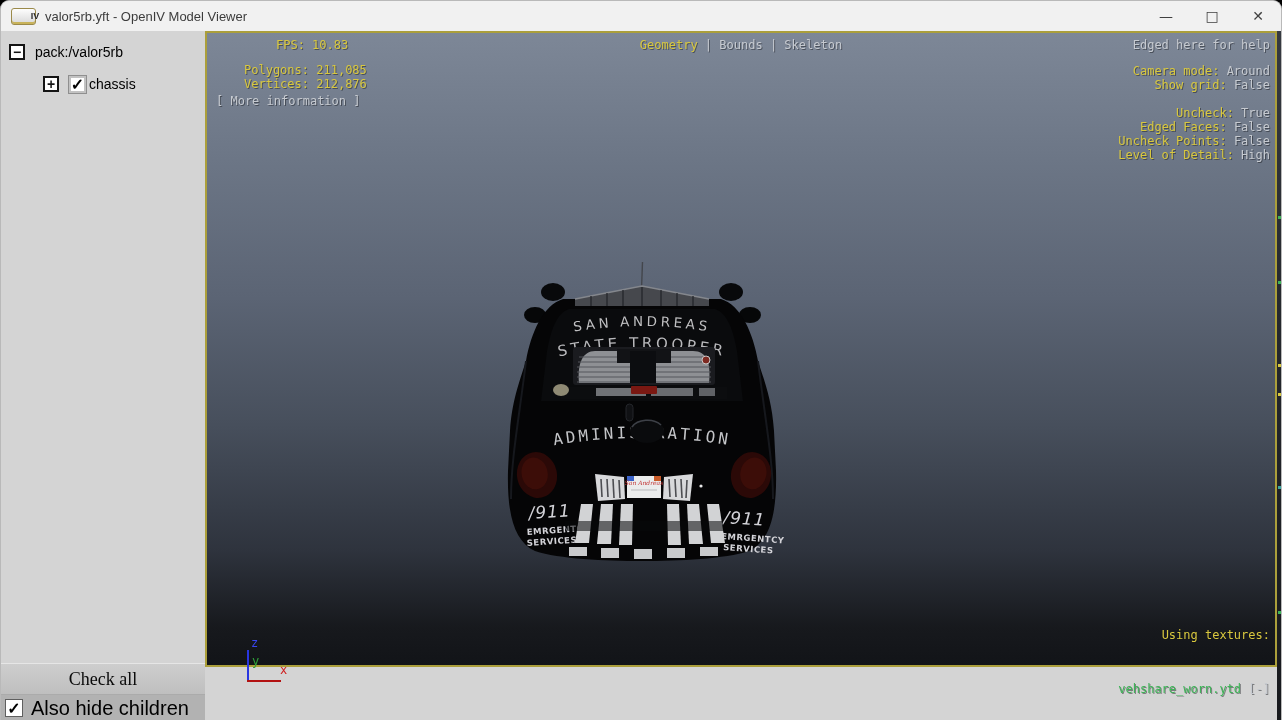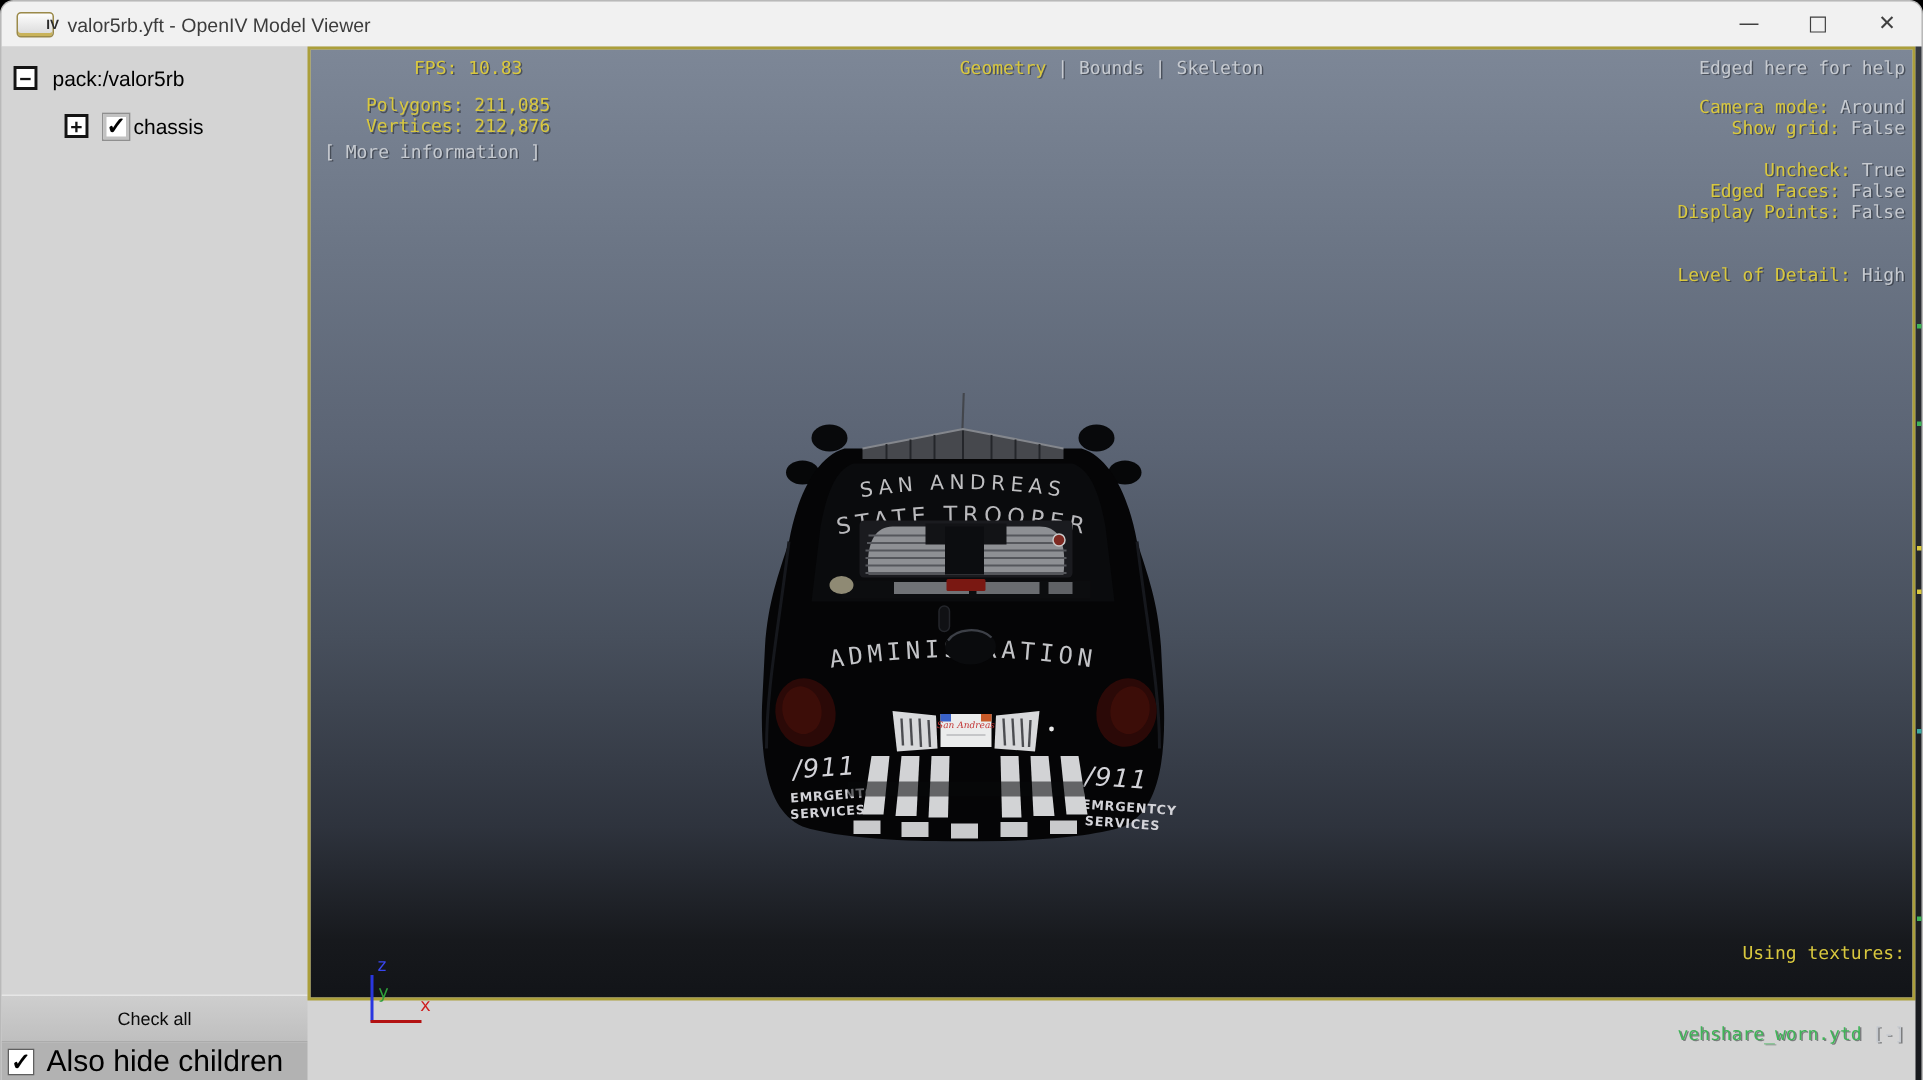--- a/index.html
+++ b/index.html
@@ -49,21 +49,21 @@
     width:19px; height:19px; background:#fff; border:1px solid #8f8f8f;
     margin-left:9px; display:inline-flex; align-items:center; justify-content:center;
     font-size:16px; font-weight:bold; color:#000; flex:0 0 auto;
     box-shadow:0 0 0 2px #c2c2c2 inset;
   }
   .sidebar-bottom { position:absolute; left:0; bottom:0; width:100%; }
   .side-btn {
     display:block; width:100%; height:32px; border:none;
     background:linear-gradient(180deg,#cecece,#bfbfbf);
     border-top:1px solid #e6e6e6; border-bottom:1px solid #ababab;
-    font-family:Liberation Sans, sans-serif; font-size:12px; color:#0a0a0a;
+    font-family:Liberation Serif, serif; font-size:18px; color:#0a0a0a;
     text-align:center;
   }
   .hide-row {
     height:26px; background:#b2b2b2; display:flex; align-items:center;
   }
   .hide-row .checkbox { width:18px; height:18px; margin-left:4px; border:1px solid #5f5f5f; box-shadow:none; }
   .hide-row .tree-label { margin-left:8px; font-size:20px; }
   
   .viewport {
     position:absolute; left:204px; top:30px; width:1072px; height:636px;
@@ -139,22 +139,22 @@
     <div class="ov mono yel" style="left:37px; top:44px;">Vertices: 212,876</div>
     <div class="ov mono gry" style="left:9px; top:61px;">[ More information ]</div>
 
     <div class="ov mono tabs"><span class="yel">Geometry</span><span class="gry"> | </span><span class="gry">Bounds</span><span class="gry"> | </span><span class="gry">Skeleton</span></div>
 
     <div class="ov mono gry right-align" style="top:5px;">Edged here for help</div>
     <div class="ov mono right-align" style="top:31px;"><span class="yel">Camera mode: </span><span class="gry">Around</span></div>
     <div class="ov mono right-align" style="top:45px;"><span class="yel">Show grid: </span><span class="gry">False</span></div>
     <div class="ov mono right-align" style="top:73px;"><span class="yel">Uncheck: </span><span class="gry">True</span></div>
     <div class="ov mono right-align" style="top:87px;"><span class="yel">Edged Faces: </span><span class="gry">False</span></div>
-    <div class="ov mono right-align" style="top:101px;"><span class="yel">Display Points: </span><span class="gry">False</span></div>
-    <div class="ov mono right-align" style="top:115px;margin-top:28px;"><span class="yel">Level of Detail: </span><span class="gry">High</span></div>
+    <div class="ov mono right-align" style="top:101px;"><span class="yel">Uncheck Points: </span><span class="gry">False</span></div>
+    <div class="ov mono right-align" style="top:115px;"><span class="yel">Level of Detail: </span><span class="gry">High</span></div>
 
     <div class="ov mono right-align tex-block" style="top:557px;">
       <span class="tex-row yel">Using textures:</span>
       <span class="tex-row"><span class="grn">vehshare_worn.ytd</span><span class="gry"> [-]</span></span>
       
       
       
       
       
     </div>

